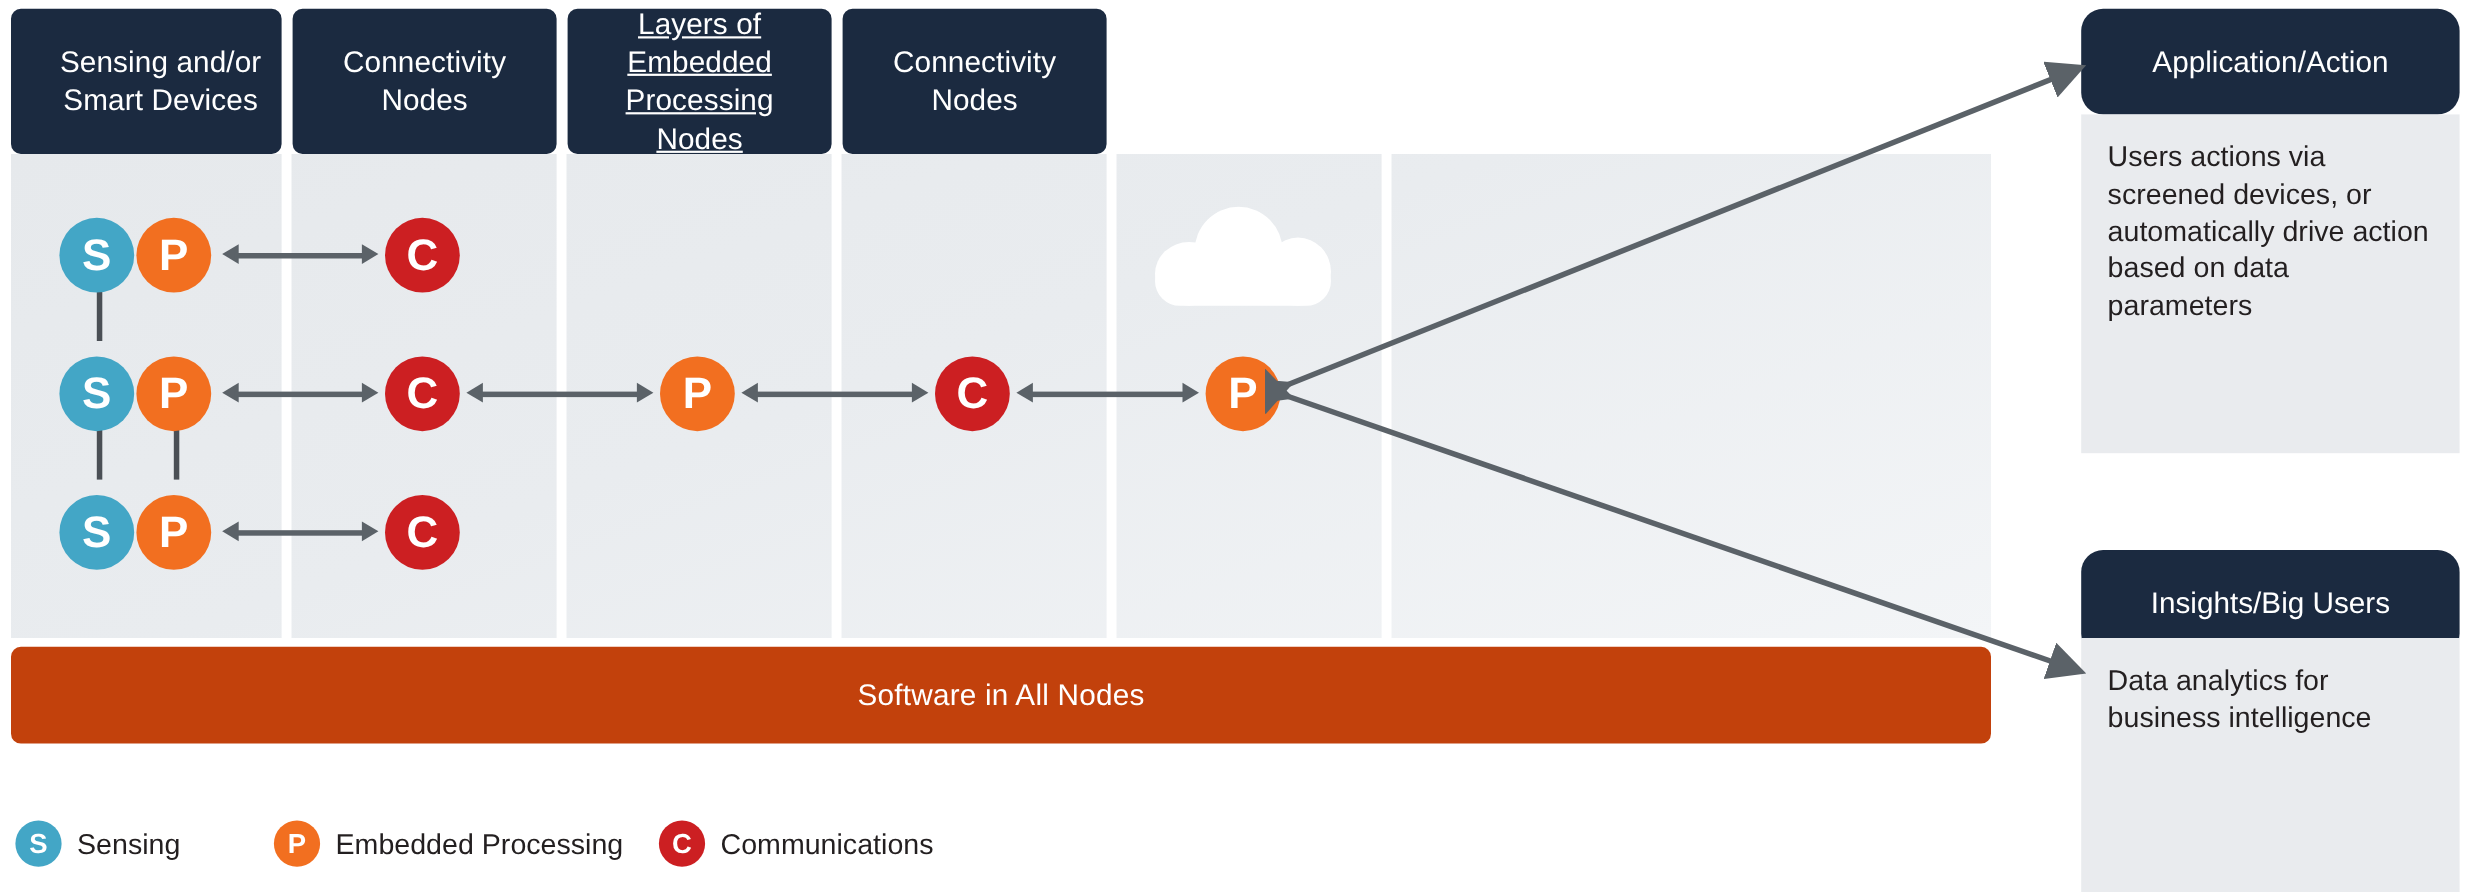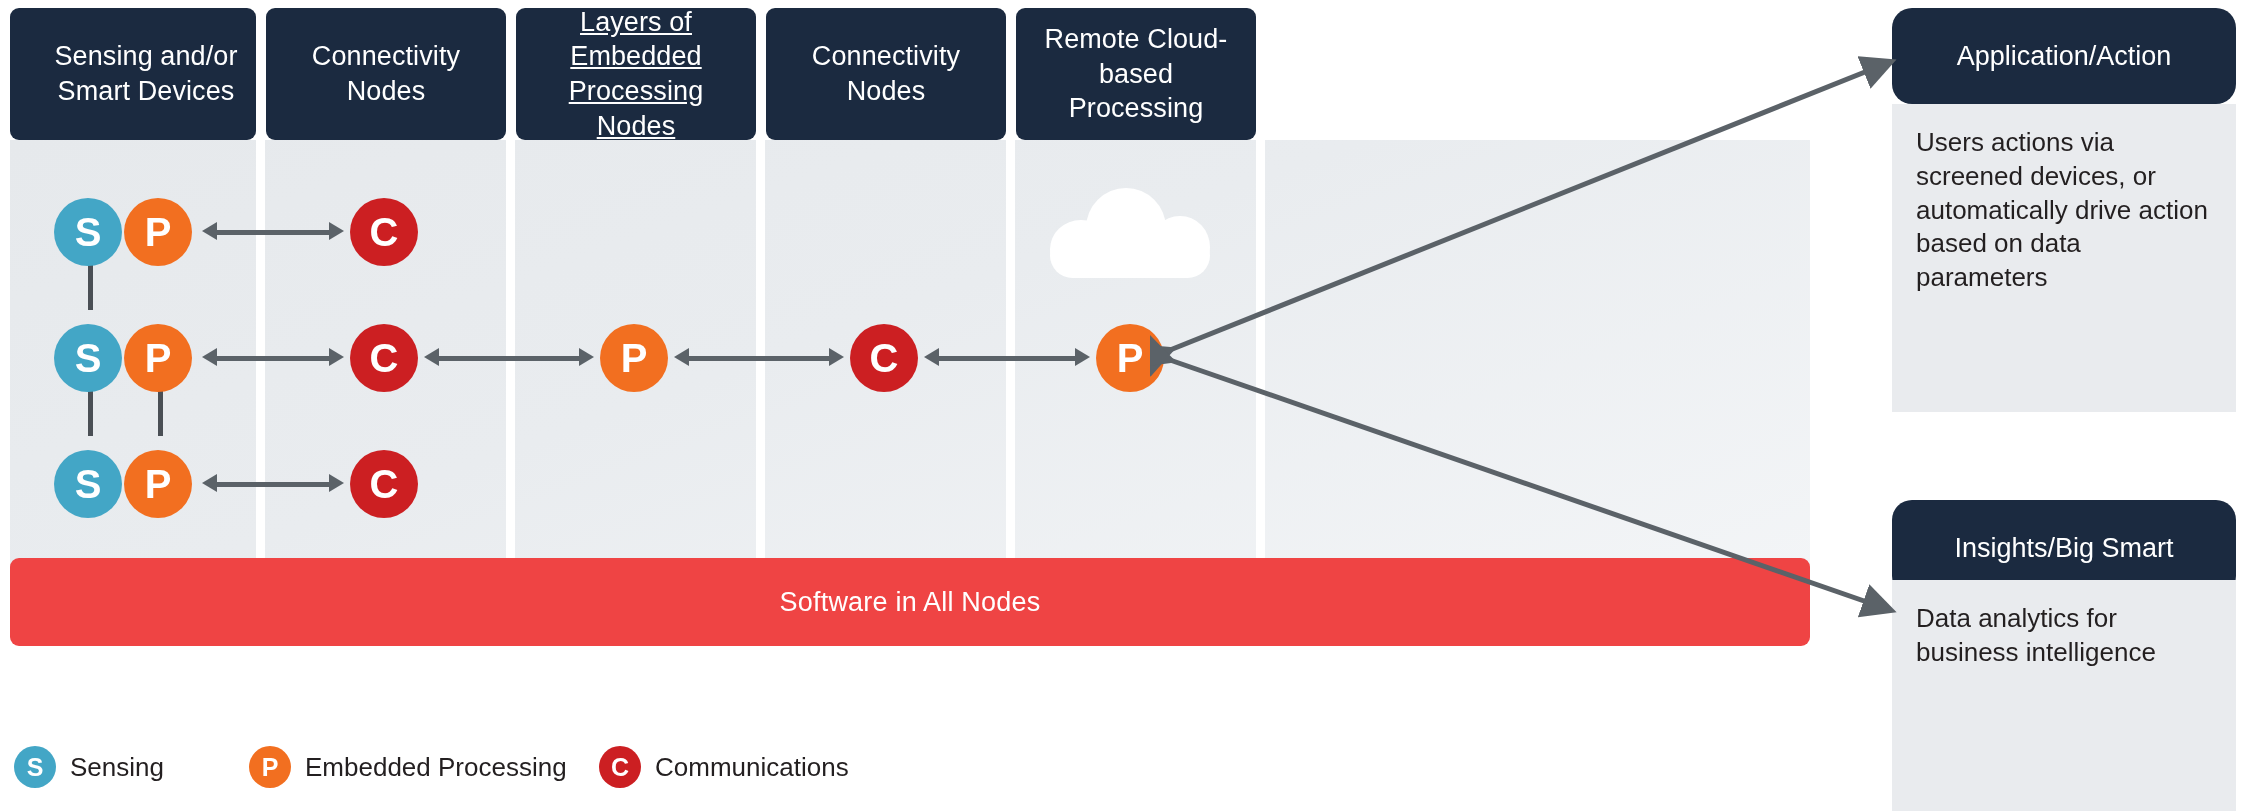--- a/index.html
+++ b/index.html
@@ -19,22 +19,22 @@
   }
   .vdiv{position:absolute;top:0;width:9px;height:440px;background:#ffffff;}
 
   .hdr{
     position:absolute;top:0;height:132px;border-radius:9px;background:#1b2a40;
     color:#ffffff;display:flex;align-items:center;justify-content:center;text-align:center;
     font-size:27px;line-height:1.28;letter-spacing:.1px;box-sizing:border-box;padding:0 10px;
   }
 
   .softbar{
-    position:absolute;left:0;top:550px;width:1800px;height:88px;border-radius:9px;
-    background:#ef4444;color:#fff;display:flex;align-items:center;justify-content:center;
+    position:absolute;left:0;top:580px;width:1800px;height:88px;border-radius:9px;
+    background:#c2410c;color:#fff;display:flex;align-items:center;justify-content:center;
     font-size:27px;letter-spacing:.2px;
   }
 
   
   .node{
     position:absolute;width:68px;height:68px;border-radius:50%;
     display:flex;align-items:center;justify-content:center;
     color:#ffffff;font-size:40px;font-weight:bold;line-height:1;z-index:5;
   }
   .n-s{background:#43a6c6;}
@@ -97,22 +97,20 @@
     </div>
 
     <div class="hdr" style="left: 0px; width: 246px; white-space: pre-line; padding-left: 36px;">Sensing and/or
 Smart Devices</div>
     <div class="hdr" style="left: 256px; width: 240px; white-space: pre-line;">Connectivity
 Nodes</div>
     <div class="hdr" style="left: 506px; width: 240px; white-space: pre-line; text-decoration: underline;">Layers of Embedded
 Processing Nodes</div>
     <div class="hdr" style="left: 756px; width: 240px; white-space: pre-line;">Connectivity
 Nodes</div>
-    <div class="hdr" style="left: 1006px; width: 240px; white-space: pre-line;">Remote Cloud-based
-Processing</div>
 
     <div class="vlink" style="left:78px;top:222px;height:80px"></div>
     <div class="vlink" style="left:78px;top:348px;height:80px"></div>
     <div class="vlink" style="left:148px;top:348px;height:80px"></div>
 
     <div class="cloud" style="left:1040px;top:180px;width:160px;height:90px">
       <i class="base" style="left:0;top:45px;width:160px;height:45px"></i>
       <i style="left:36px;top:0px;width:80px;height:80px"></i>
       <i style="left:0px;top:32px;width:62px;height:58px"></i>
       <i style="left:100px;top:28px;width:60px;height:62px"></i>
@@ -204,21 +202,21 @@
 
     <line x1="20" y1="340" x2="740" y2="590" stroke="#5b6268" stroke-width="5" marker-start="url(#ah)" marker-end="url(#ah)"></line>
   </svg>
 
   <div class="panel" style="left:1892px;top:8px;width:344px;height:492px">
     <div class="phdr" style="height:96px">Application/Action</div>
     <div class="pbody" style="top:96px;height:308px">Users actions via screened devices, or automatically drive action based on data parameters</div>
   </div>
 
   <div class="panel" style="left:1892px;top:500px;width:344px;height:311px">
-    <div class="phdr" style="height:96px">Insights/Big Smart</div>
+    <div class="phdr" style="height:96px">Insights/Big Users</div>
     <div class="pbody" style="top:80px;height:231px">Data analytics for business intelligence</div>
   </div>
 
   <div class="legend">
 
     <div class="lg-item" style="left:0px">
       <span class="lg-dot" style="background:#43a6c6">
         <span>S</span>
       </span>
       <span class="lg-txt">Sensing</span>

